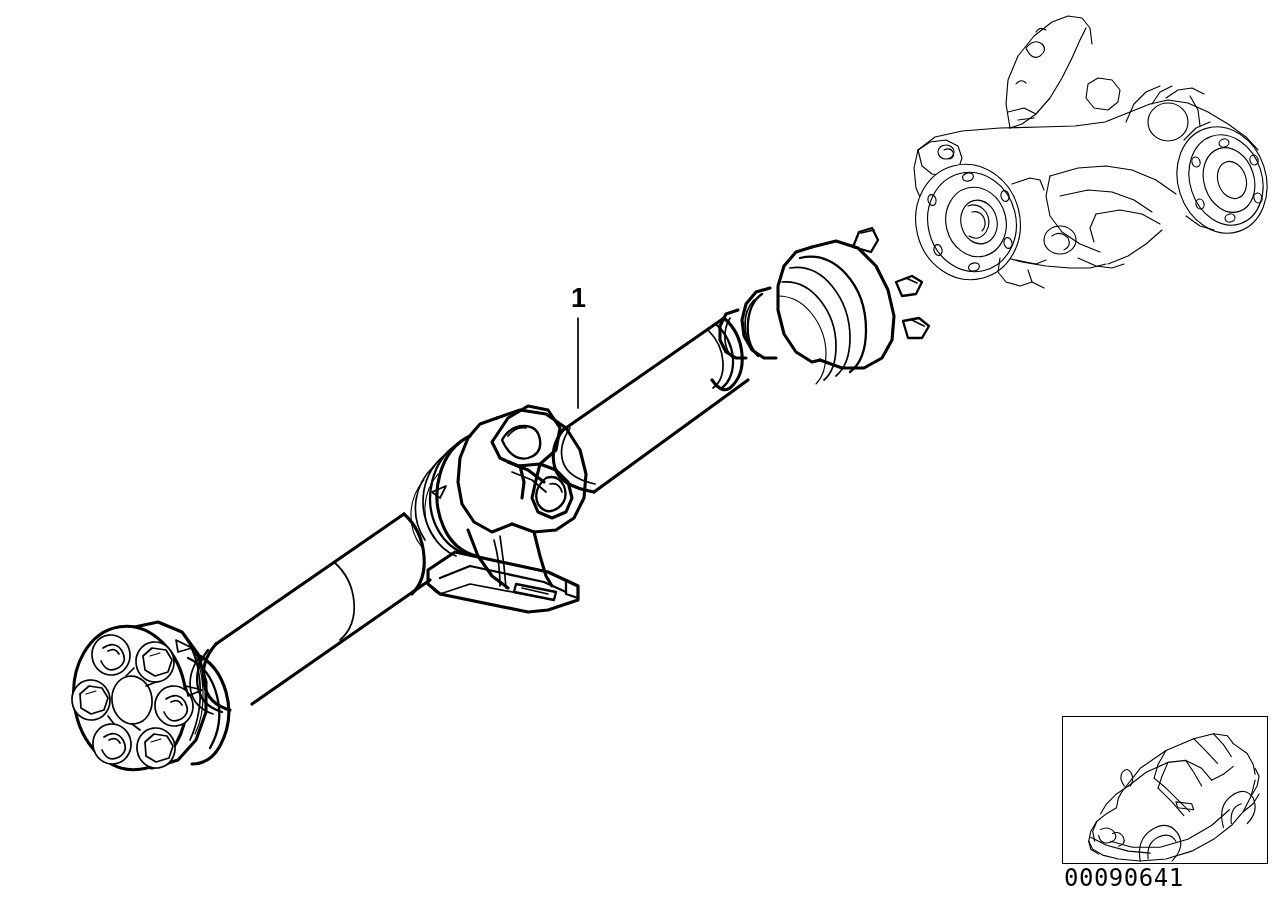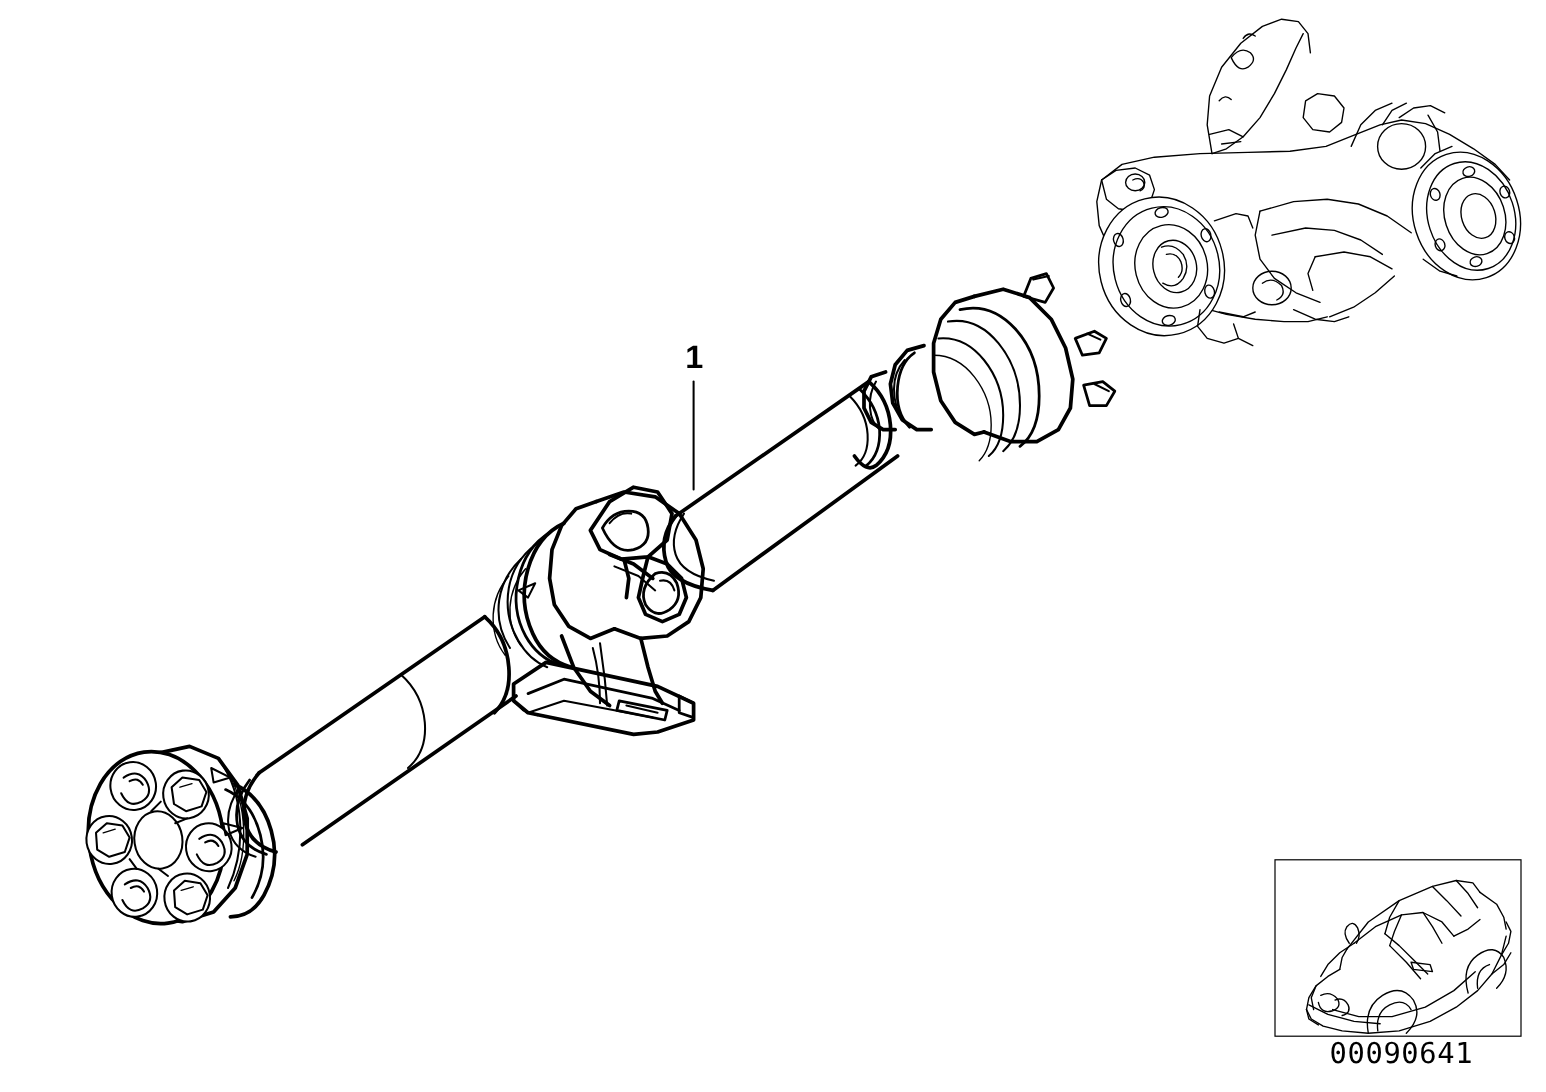--- a/index.html
+++ b/index.html
@@ -33,21 +33,21 @@
     position: absolute;
     font-family: "Liberation Sans", sans-serif;
     font-weight: bold;
     font-size: 27px;
     color: #000000;
     line-height: 1;
     user-select: none;
   }
   .diagram-id {
     position: absolute;
-    left: 1108px;
+    left: 1064px;
     top: 866px;
     font-family: "DejaVu Sans Mono", "Liberation Mono", monospace;
     font-size: 24px;
     letter-spacing: 0.5px;
     color: #000000;
     line-height: 1;
     white-space: nowrap;
   }
   .thumb-box {
     position: absolute;

